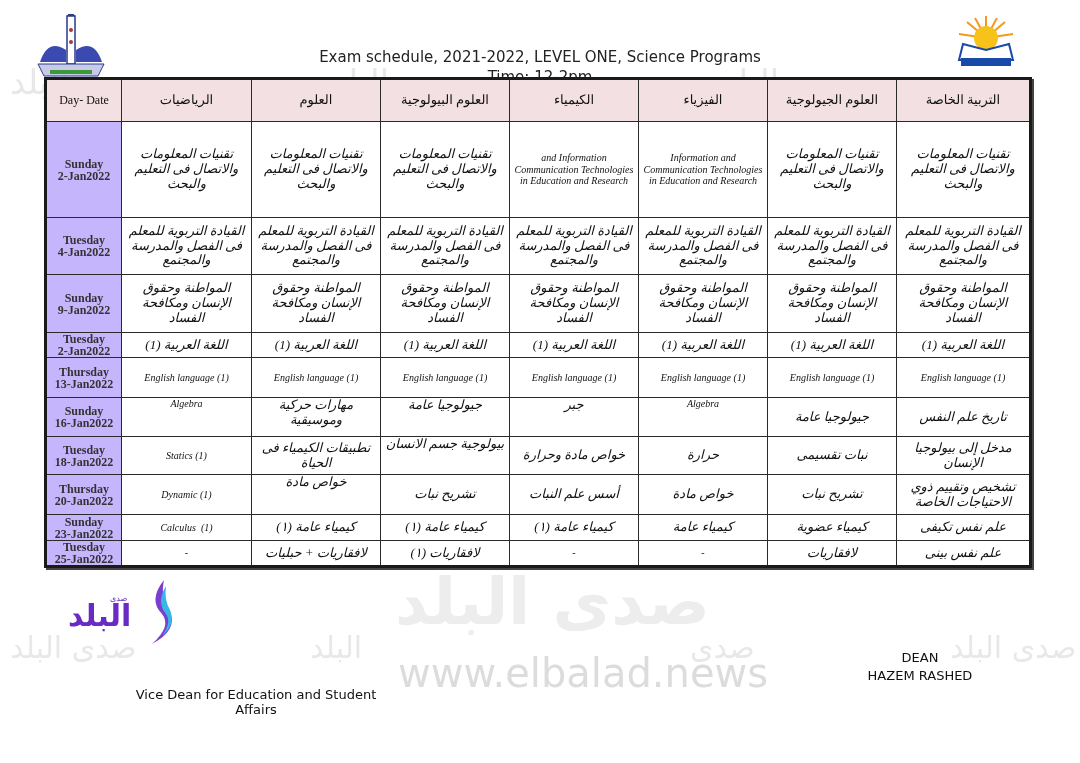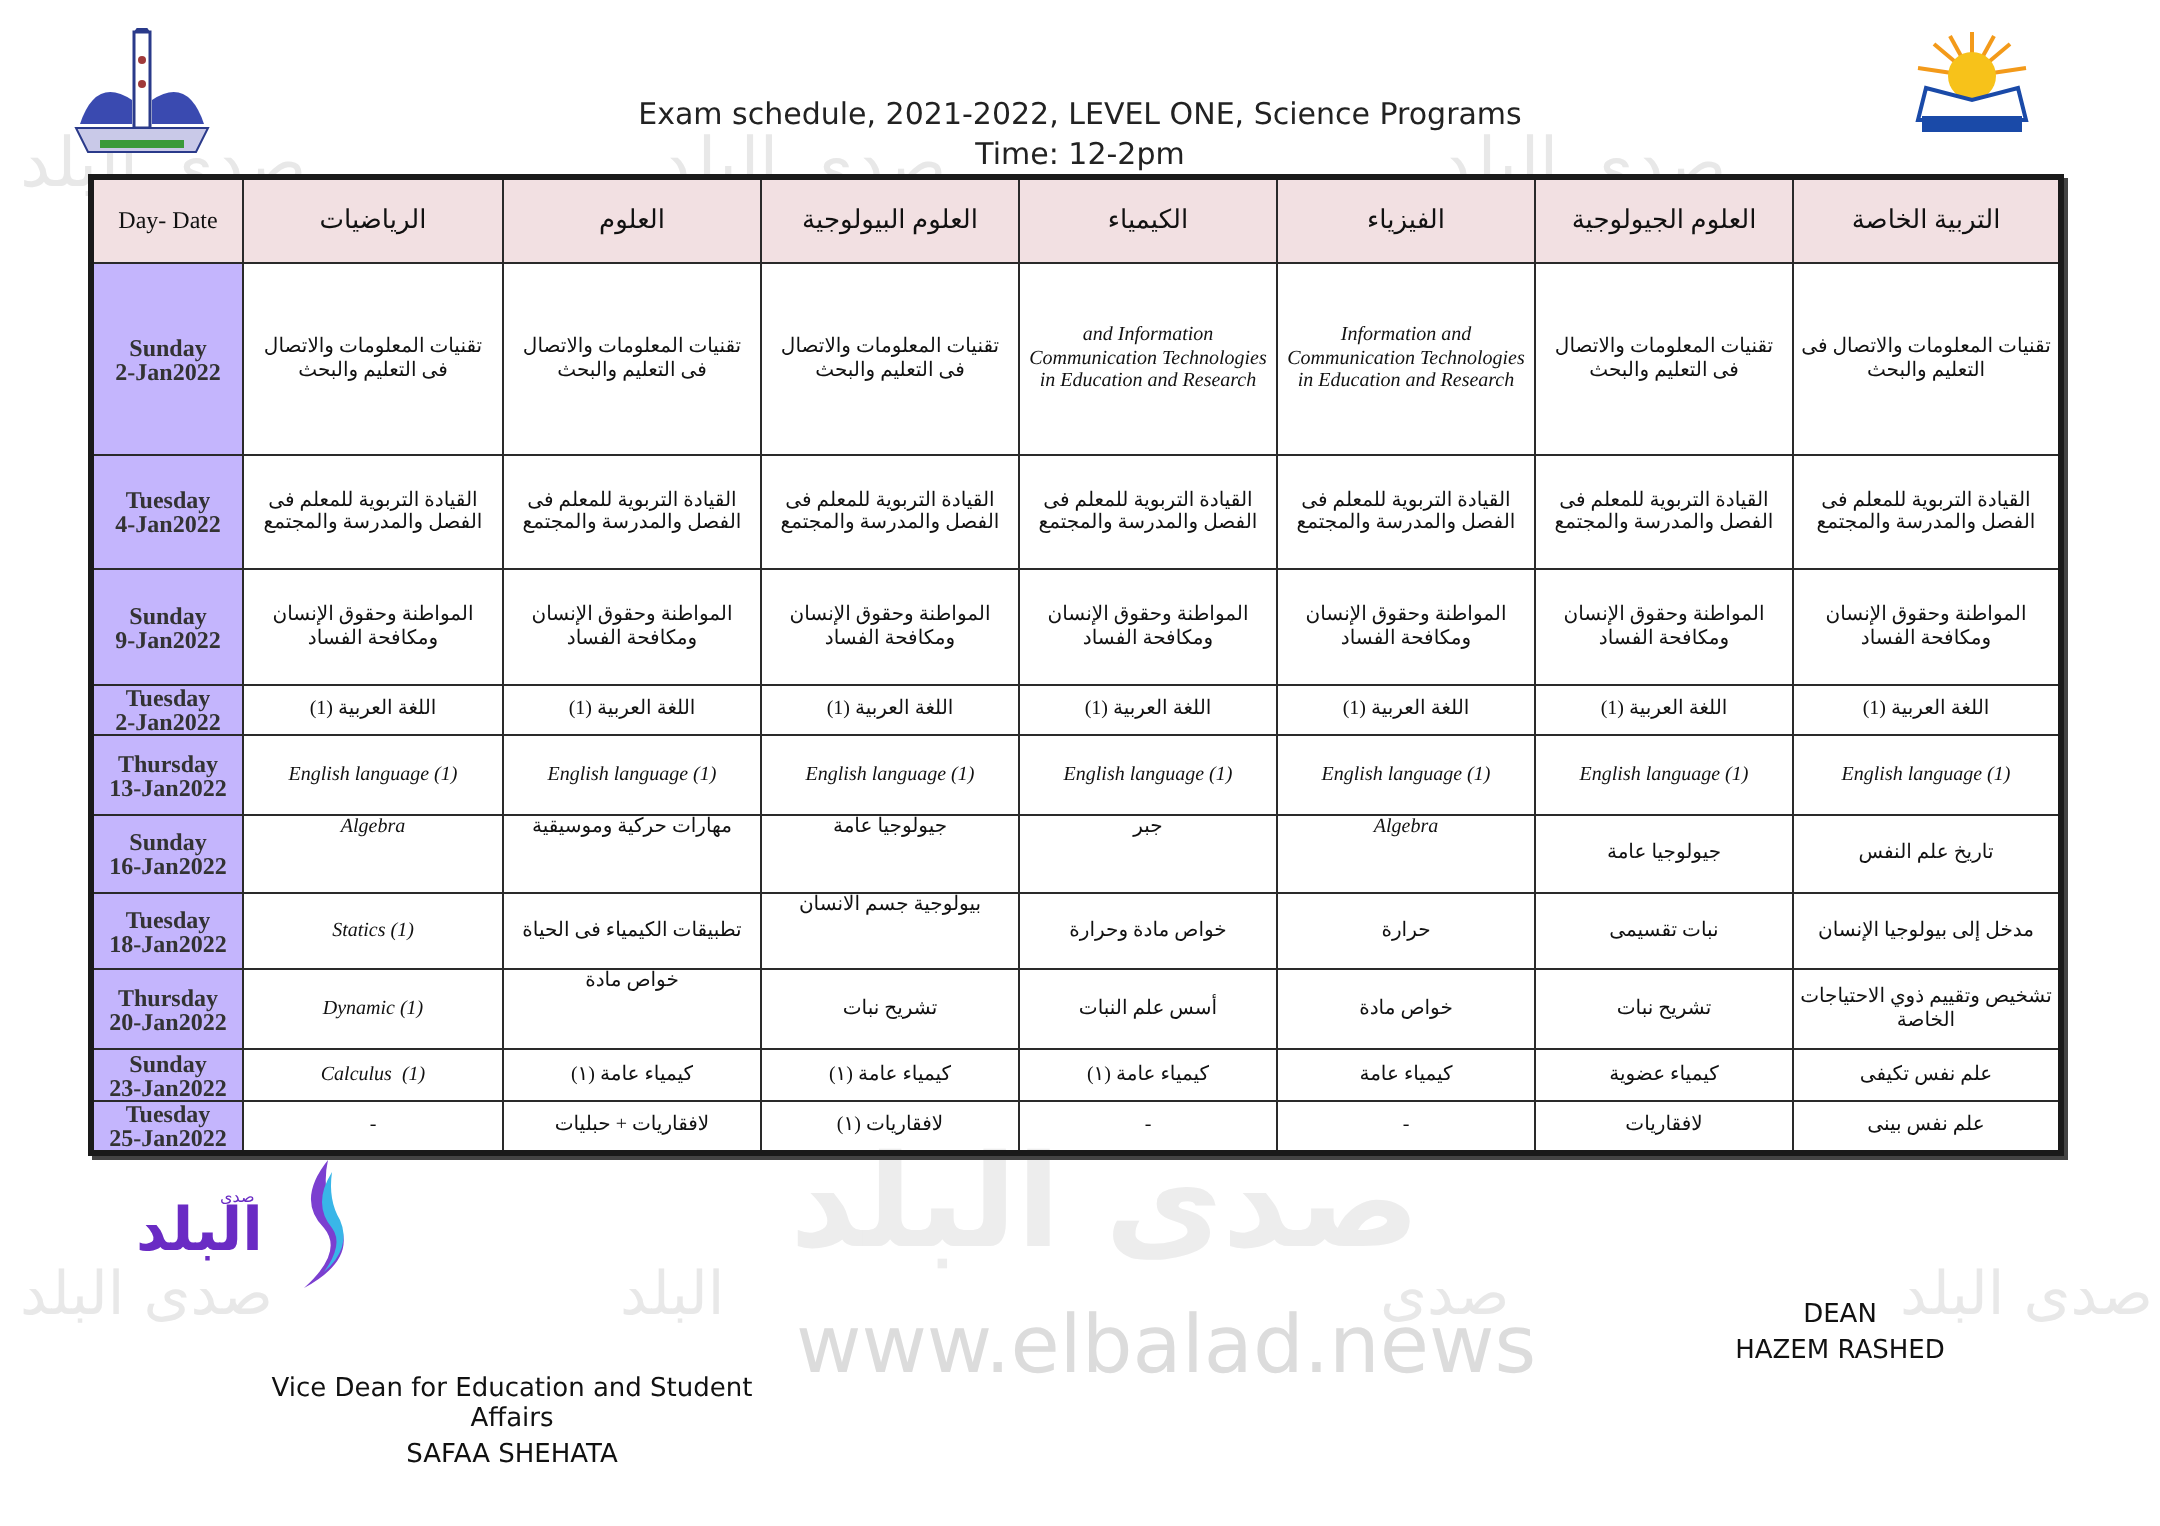--- a/index.html
+++ b/index.html
@@ -2,26 +2,26 @@
 <html><head>
 <meta charset="utf-8">
 <style>
   html, body { margin:0; padding:0; }
   body { width:1080px; height:763px; background:#ffffff; position:relative; overflow:hidden; font-family:"Liberation Sans", sans-serif; color:#111; }
   .wm { position:absolute; color:#e8e8e8; font-family:"DejaVu Sans", sans-serif; z-index:0; white-space:nowrap; pointer-events:none; }
   .logo-left { position:absolute; left:36px; top:14px; width:70px; height:66px; }
   .logo-right { position:absolute; left:955px; top:14px; width:62px; height:56px; }
   .title { position:absolute; left:0; width:1080px; top:48px; text-align:center; font-size:15px; font-family:"DejaVu Sans", sans-serif; color:#222; z-index:2; }
   .title .l2 { display:block; margin-top:2px; padding-left:0; }
-  .sched { position:absolute; left:44px; top:87px; border-collapse:collapse; border:3px solid #1a1a1a; box-shadow:2px 2px 0 #444; z-index:2; table-layout:fixed; background:transparent; }
+  .sched { position:absolute; left:44px; top:77px; border-collapse:collapse; border:3px solid #1a1a1a; box-shadow:2px 2px 0 #444; z-index:2; table-layout:fixed; background:transparent; }
   .sched td, .sched th { border:1px solid #2a2a2a; text-align:center; vertical-align:middle; padding:0 3px; font-family:"Liberation Serif", serif; font-weight:normal; line-height:1.15; overflow:hidden; }
   .sched th { background:#f2e0e2; font-size:13px; height:41px; }
   .sched td.day { background:#c4b5fd; font-size:12px; line-height:1.0; font-weight:bold; color:#333; }
   .sched th.daycol { font-size:12px; }
-  .sched td.ar { direction:rtl; font-size:10px; }
+  .sched td.ar { direction:rtl; font-size:13px;font-style:italic; }
   .sched td.en { font-size:10px;font-style:italic; }
   .sched td.top { vertical-align:top; }
   .sig { position:absolute; font-family:"DejaVu Sans", sans-serif; font-size:13px; color:#111; text-align:center; z-index:2; }
   .brand { position:absolute; left:68px; top:580px; width:110px; height:60px; z-index:2; }
   .brand-text { position:absolute; left:0; top:18px; font-size:30px; font-weight:bold; color:#6a2bc4; direction:rtl; font-family:"DejaVu Sans", sans-serif; }
   .brand-small { position:absolute; left:42px; top:14px; font-size:8px; color:#6a2bc4; }
 </style>
 </head>
 <body>
 
@@ -240,18 +240,17 @@
   <span class="brand-small">صدى</span>
   <span class="brand-text">البلد</span>
   <svg style="position:absolute;left:74px;top:0" width="36" height="66" viewBox="0 0 36 66">
     <path d="M22 0 Q6 20 20 34 Q30 46 10 64 Q36 50 28 32 Q18 18 22 0 Z" fill="#7b3fd0"></path>
     <path d="M24 6 Q14 22 24 34 Q30 42 20 56 Q34 44 28 30 Q22 20 24 6 Z" fill="#39b6e8"></path>
   </svg>
 </div>
 
 <div class="sig" style="left:126px;top:687px;width:260px;">
   <div>Vice Dean for Education and Student Affairs</div>
-  <div style="margin-top:3px;">SAFAA SHEHATA</div>
 </div>
 <div class="sig" style="left:860px;top:650px;width:120px;">
   <div>DEAN</div>
   <div style="margin-top:3px;">HAZEM RASHED</div>
 </div>
 
 </body></html>

